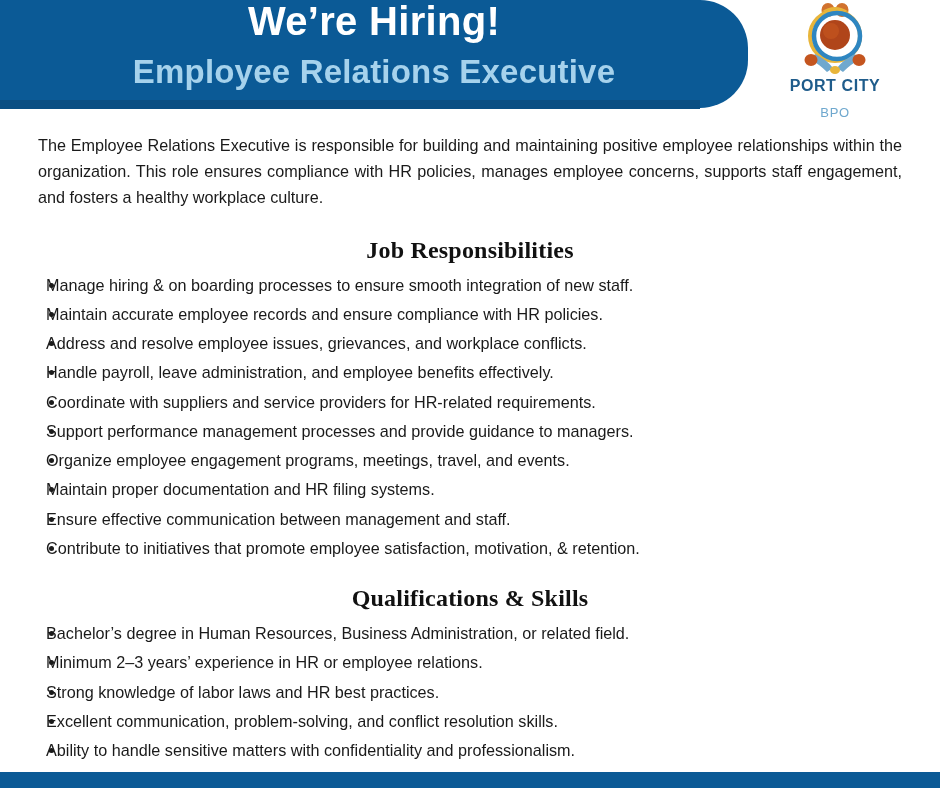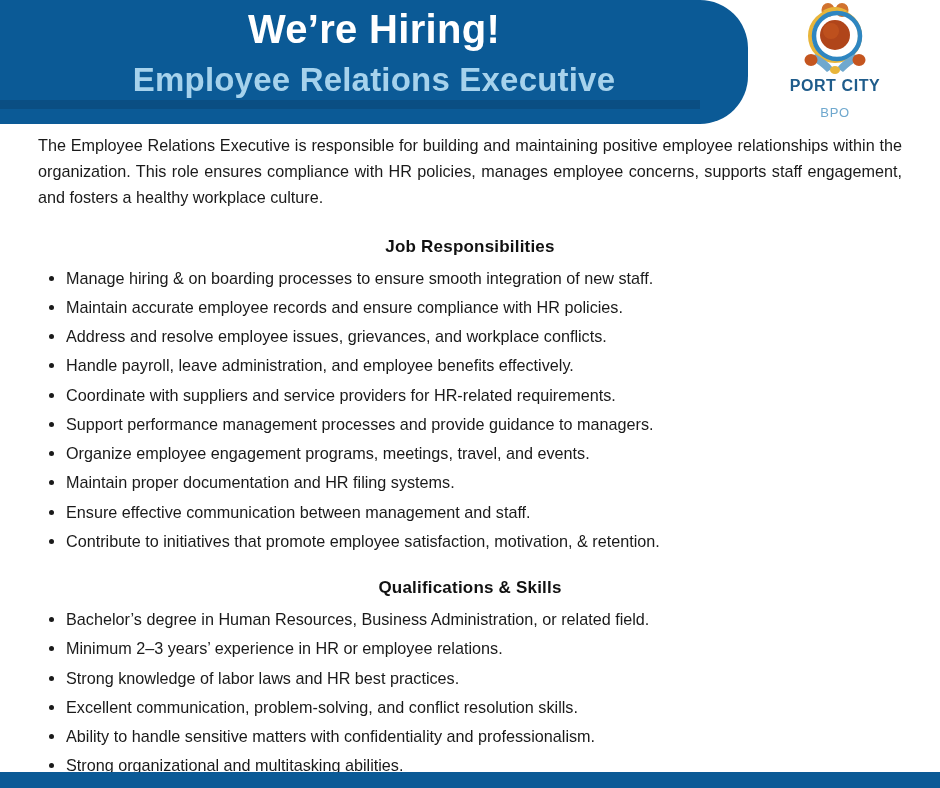--- a/index.html
+++ b/index.html
@@ -18,21 +18,21 @@
     position: relative;
     width: 940px;
     height: 110px;
   }
 
   .banner {
     position: absolute;
     left: 0;
     top: 0;
     width: 748px;
-    height: 124px;
+    height: 108px;
     background: #0B5A96;
     border-top-right-radius: 48px;
     border-bottom-right-radius: 48px;
     display: flex;
     flex-direction: column;
     align-items: center;
     justify-content: center;
     padding-bottom: 18px;
   }
 
@@ -95,38 +95,39 @@
     width: 864px;
     font-size: 16.2px;
     line-height: 1.62;
     color: #1A1A1A;
     text-align: justify;
   }
 
   
   .section-heading {
     text-align: center;
-    font-size: 17px;
+    font-size: 24px;
     font-weight: bold;
     color: #111111;
     letter-spacing: 0.2px;
+    font-family: Liberation Serif, serif;
   }
 
   .sec-resp { margin-top: 26px; }
   .sec-qual { margin-top: 24px; }
 
   ul.bullets {
     list-style: none;
     margin: 8px 0 0 0;
     padding: 0;
   }
 
   ul.bullets li {
     position: relative;
-    padding-left: 66px;
+    padding-left: 46px;
     font-size: 16.2px;
     line-height: 1.62;
     color: #1A1A1A;
     margin-bottom: 3px;
   }
 
   ul.bullets li::before {
     content: "";
     position: absolute;
     left: 49px;

